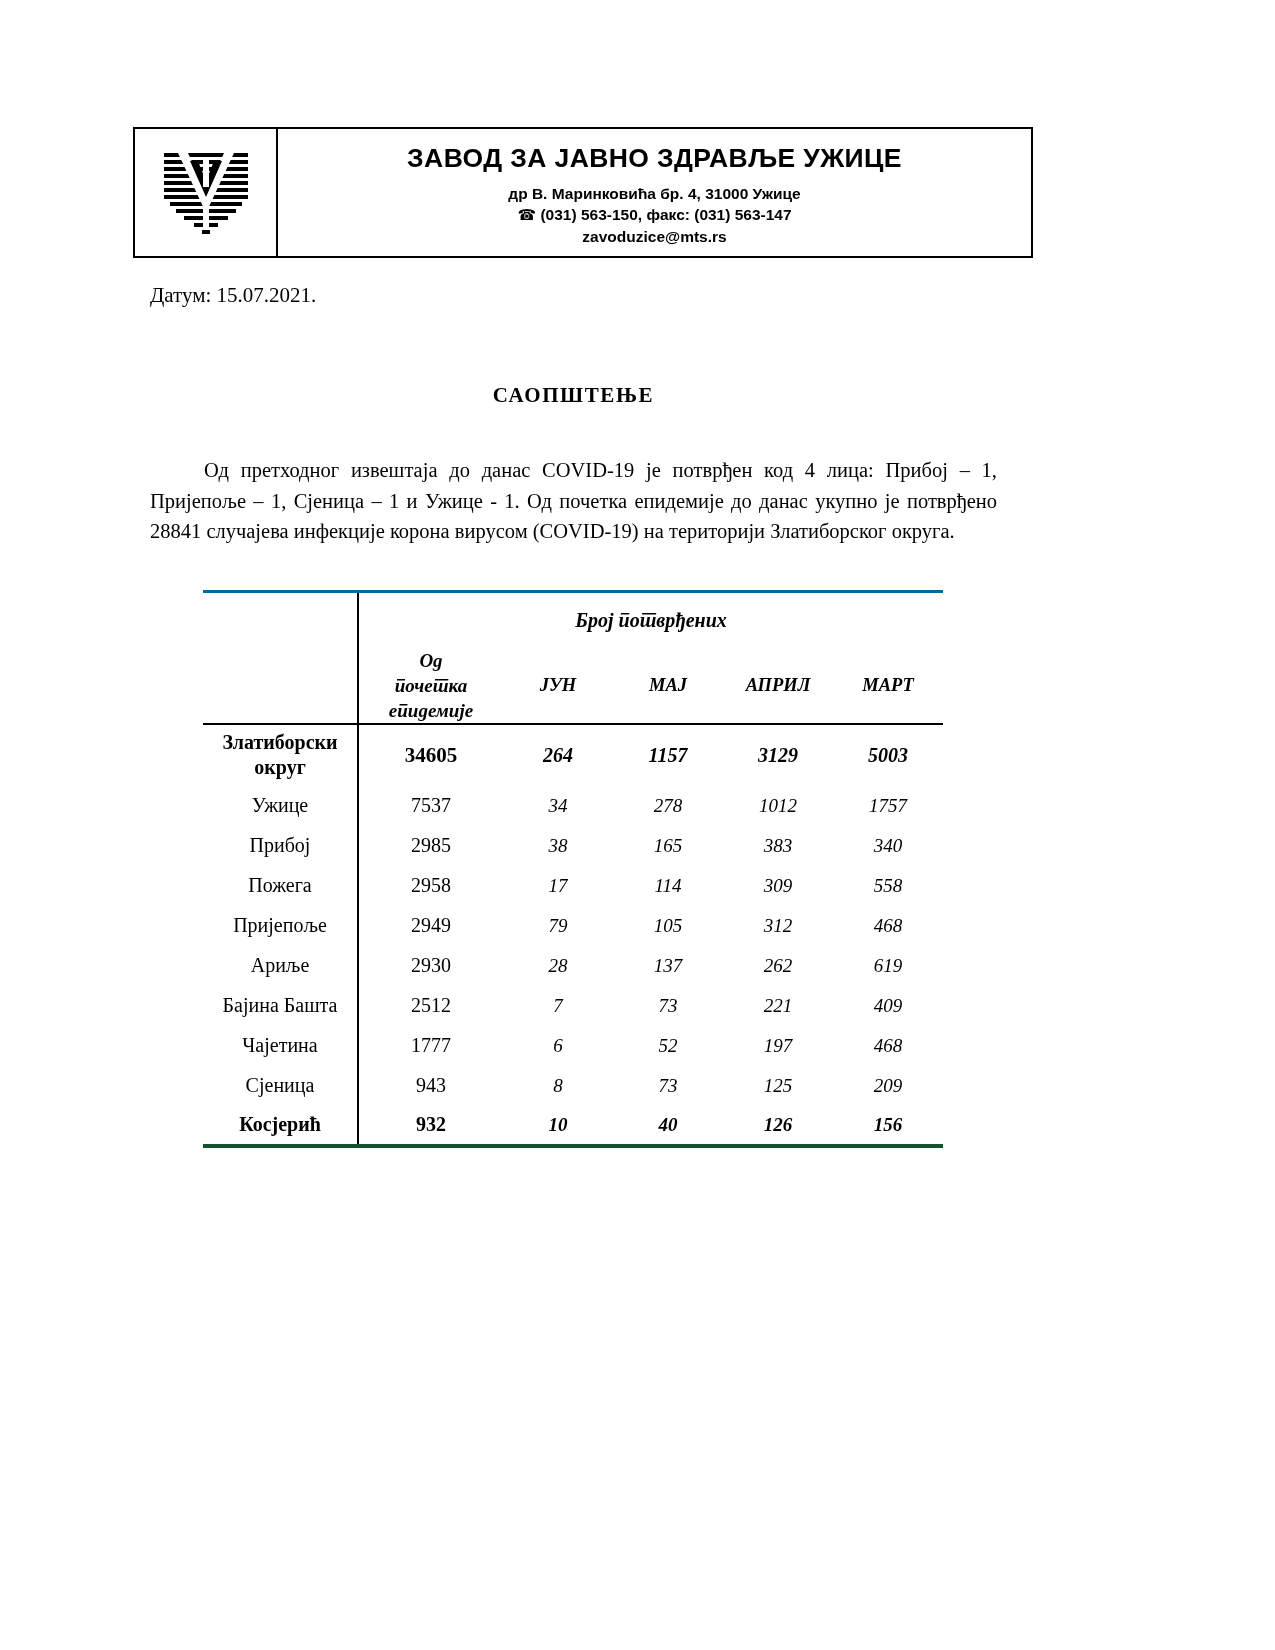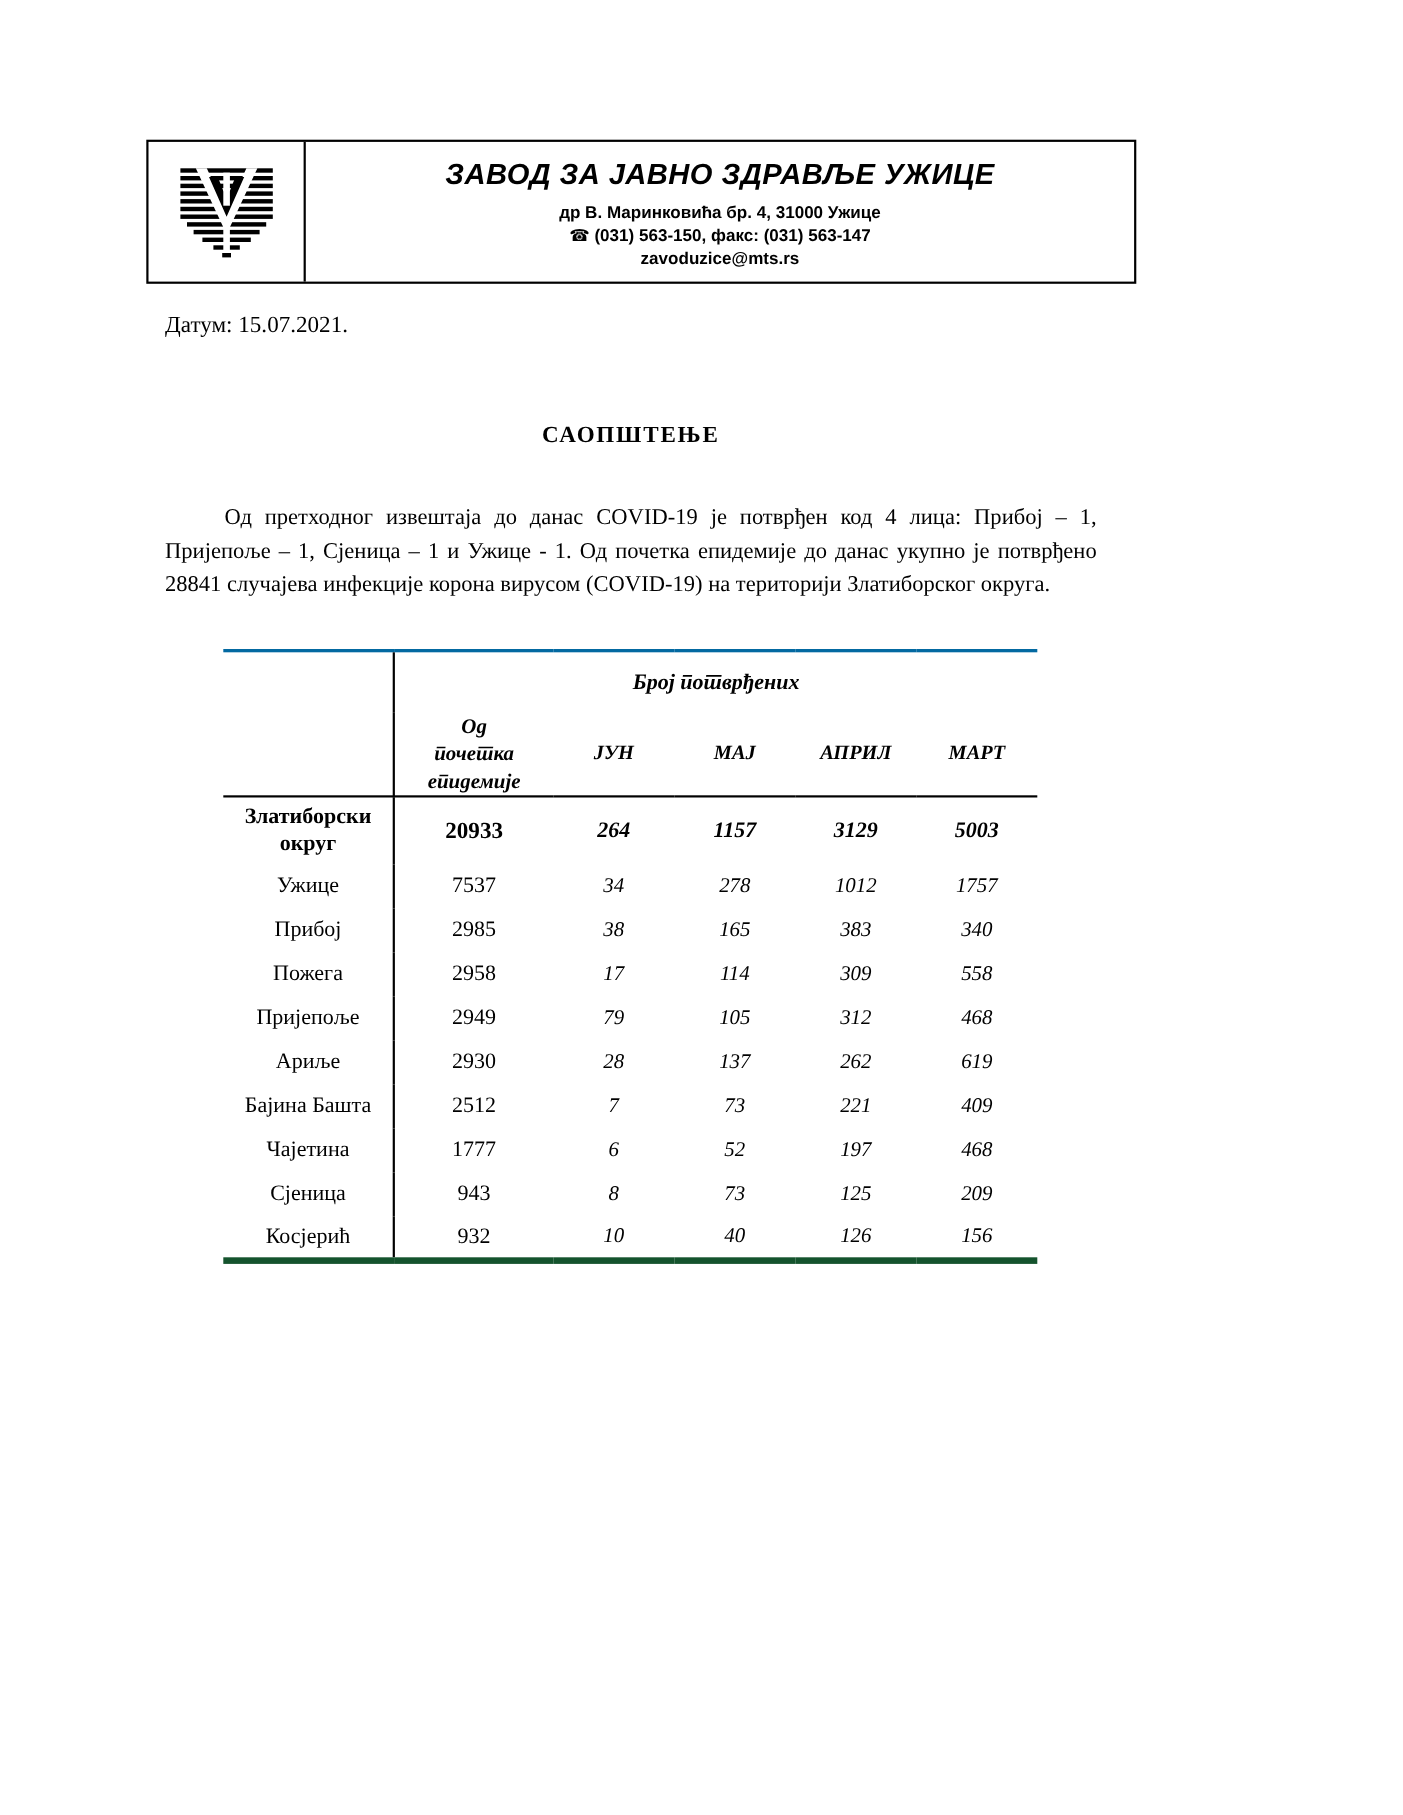--- a/index.html
+++ b/index.html
@@ -51,21 +51,20 @@
   .head-cell {
     flex: 1;
     display: flex;
     flex-direction: column;
     align-items: center;
     justify-content: center;
     padding-top: 4px;
   }
   .org-name {
     font-family: "Liberation Sans", "DejaVu Sans", sans-serif;
-    font-style: italic;
     font-weight: bold;
     font-size: 26.5px;
     letter-spacing: 0.4px;
     margin-bottom: 9px;
     white-space: nowrap;
   }
   .org-line {
     font-family: "Liberation Sans", "DejaVu Sans", sans-serif;
     font-size: 15.5px;
     line-height: 21px;
@@ -125,21 +124,21 @@
     padding: 0;
     text-align: center;
     vertical-align: middle;
   }
   .col-name  { width: 155px; }
   .col-total { width: 145px; }
   .col-m     { width: 110px; }
 
   .rule-top td { border-top: 3px solid #0369a1; }
   .rule-head td { border-bottom: 2.5px solid #000; }
-  .rule-bottom td { border-bottom: 6px solid #14532d; }
+  .rule-bottom td { border-bottom: 4px solid #14532d; font-weight: bold; }
 
   .vline { border-right: 2px solid #000; }
 
   .hdr-group {
     font-style: italic;
     font-weight: bold;
     font-size: 20px;
     height: 56px;
   }
   .hdr-sub {
@@ -258,21 +257,21 @@
           <td>МАЈ</td>
           <td>АПРИЛ</td>
           <td>МАРТ</td>
         </tr>
 
         <tr class="row district">
           <td class="name vline">
             <div>Златиборски</div>
             <div>округ</div>
           </td>
-          <td class="num-total">20933</td>
+          <td class="num-total">34605</td>
           <td class="num">264</td>
           <td class="num">1157</td>
           <td class="num">3129</td>
           <td class="num">5003</td>
         </tr>
 
         <tr class="row">
           <td class="name vline">Ужице</td>
           <td class="num-total">7537</td>
           <td class="num">34</td>

